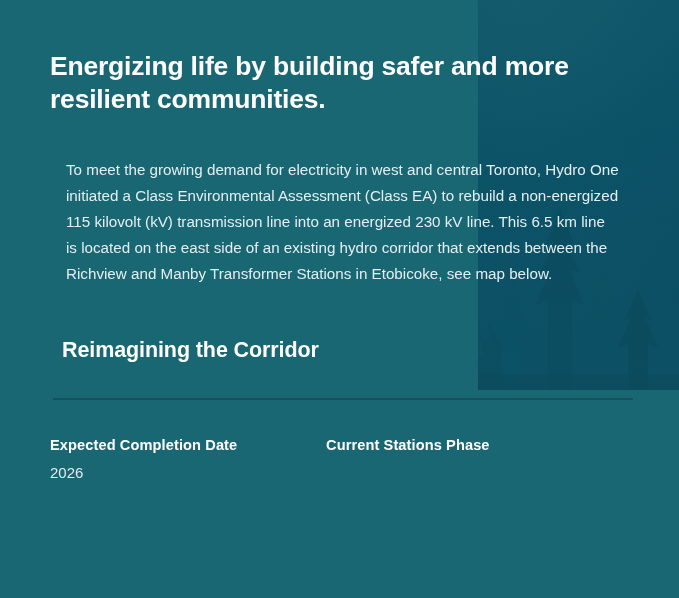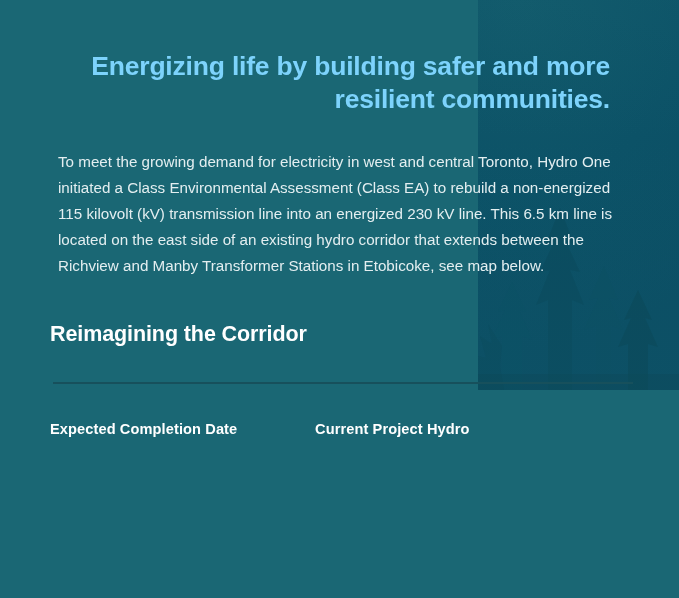--- a/index.html
+++ b/index.html
@@ -54,40 +54,39 @@
   .content {
     position: absolute;
     left: 50px;
     top: 0;
     width: 586px;
   }
 
   .headline {
     margin: 0;
     padding-top: 50px;
-    color: #7dd3fc;
+    color: #ffffff;
     font-size: 26.5px;
     font-weight: bold;
     line-height: 1.26;
     letter-spacing: -0.2px;
     max-width: 560px;
-    text-align: right;
   }
 
   .body-copy {
-    margin: 8px;
+    margin: 16px;
     padding-top: 24px;
     color: #e3eef0;
     font-size: 15.2px;
     line-height: 1.72;
     max-width: 580px;
   }
 
   .subhead {
-    margin: 0;
+    margin: 12px;
     padding-top: 34px;
     color: #ffffff;
     font-size: 21.5px;
     font-weight: bold;
     line-height: 1.25;
     letter-spacing: -0.1px;
   }
 
   .body-copy.second {
     padding-top: 22px;
@@ -98,20 +97,21 @@
     margin-top: 34px;
     width: 580px;
     height: 2px;
     background: #17505c;
     border: 0;
   }
 
   .facts {
     display: flex;
     padding-top: 29px;
+    gap: 11px;
   }
   .fact {
     width: 265px;
   }
   .fact-label {
     color: #ffffff;
     font-size: 14.6px;
     font-weight: bold;
     line-height: 1.2;
     letter-spacing: 0.1px;
@@ -163,21 +163,22 @@
 
     <h2 class="subhead">Reimagining the Corridor</h2>
 
 
     <hr class="divider">
 
     <div class="facts">
 
       <div class="fact">
         <div class="fact-label">Expected Completion Date</div>
+        <div class="fact-value">2026</div>
       </div>
 
       <div class="fact">
-        <div class="fact-label">Current Project Hydro</div>
+        <div class="fact-label">Current Stations Phase</div>
       </div>
 
     </div>
   </div>
 </div>
 
 </body></html>

